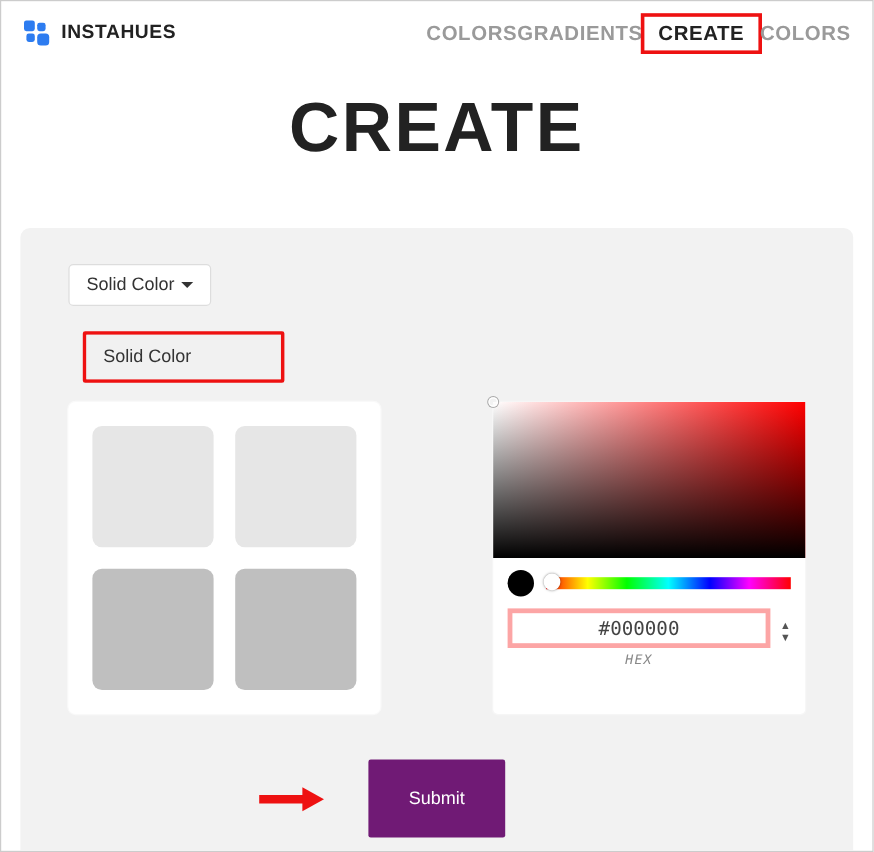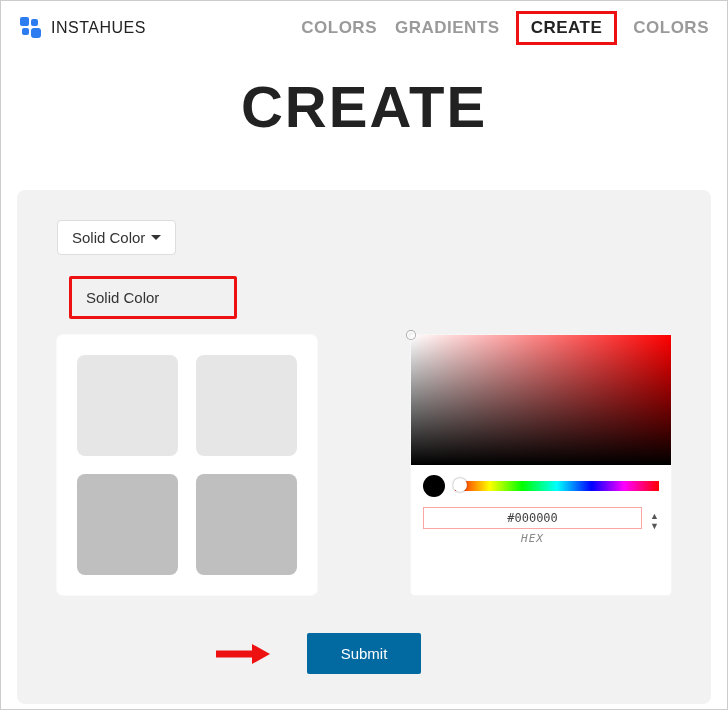--- a/index.html
+++ b/index.html
@@ -22,29 +22,28 @@
       align-items: center;
       gap: 8px;
     }
     .logo-icon {
       width: 24px;
       height: 24px;
       position: relative;
     }
     .logo-icon svg { width: 24px; height: 24px; }
     .logo-text {
-      font-weight: 400;
+      font-weight: 700;
       font-size: 16px;
       letter-spacing: 0.5px;
       color: #222;
     }
     .nav-links {
       margin-left: auto;
       display: flex;
-      gap: 18px;
       align-items: center;
     }
     .nav-link {
       font-weight: 700;
       font-size: 17px;
       letter-spacing: 0.5px;
       color: #9a9a9a;
       cursor: pointer;
     }
     .nav-link.active {
@@ -189,25 +188,25 @@
       align-items: center;
       padding: 2px 12px 0 12px;
       gap: 8px;
     }
     .hex-input-wrap {
       flex: 1;
       text-align: center;
     }
     .hex-input {
       width: 100%;
-      border: 1px solid #fca5a5;
+      border: 4px solid #fca5a5;
       padding: 3px 0;
       text-align: center;
       font-family: monospace;
-      font-size: 12px;
+      font-size: 16px;
       color: #444;
     }
     .hex-label {
       font-family: monospace;
       font-size: 11px;
       color: #888;
       text-align: center;
       margin-top: 3px;
       letter-spacing: 1px;
       font-style: italic;
@@ -226,25 +225,25 @@
       user-select: none;
     }
     .submit-row {
       display: flex;
       justify-content: center;
       align-items: center;
       margin-top: 38px;
       position: relative;
     }
     .submit-btn {
-      background: #0369a1;
+      background: #701a75;
       color: #fff;
       border: none;
       border-radius: 2px;
-      padding: 12px 34px;
+      padding: 24px 34px;
       font-size: 15px;
       cursor: pointer;
     }
     .arrow-annot {
       position: absolute;
       left: 50%;
       margin-left: -150px;
       width: 56px;
       height: 24px;
     }

